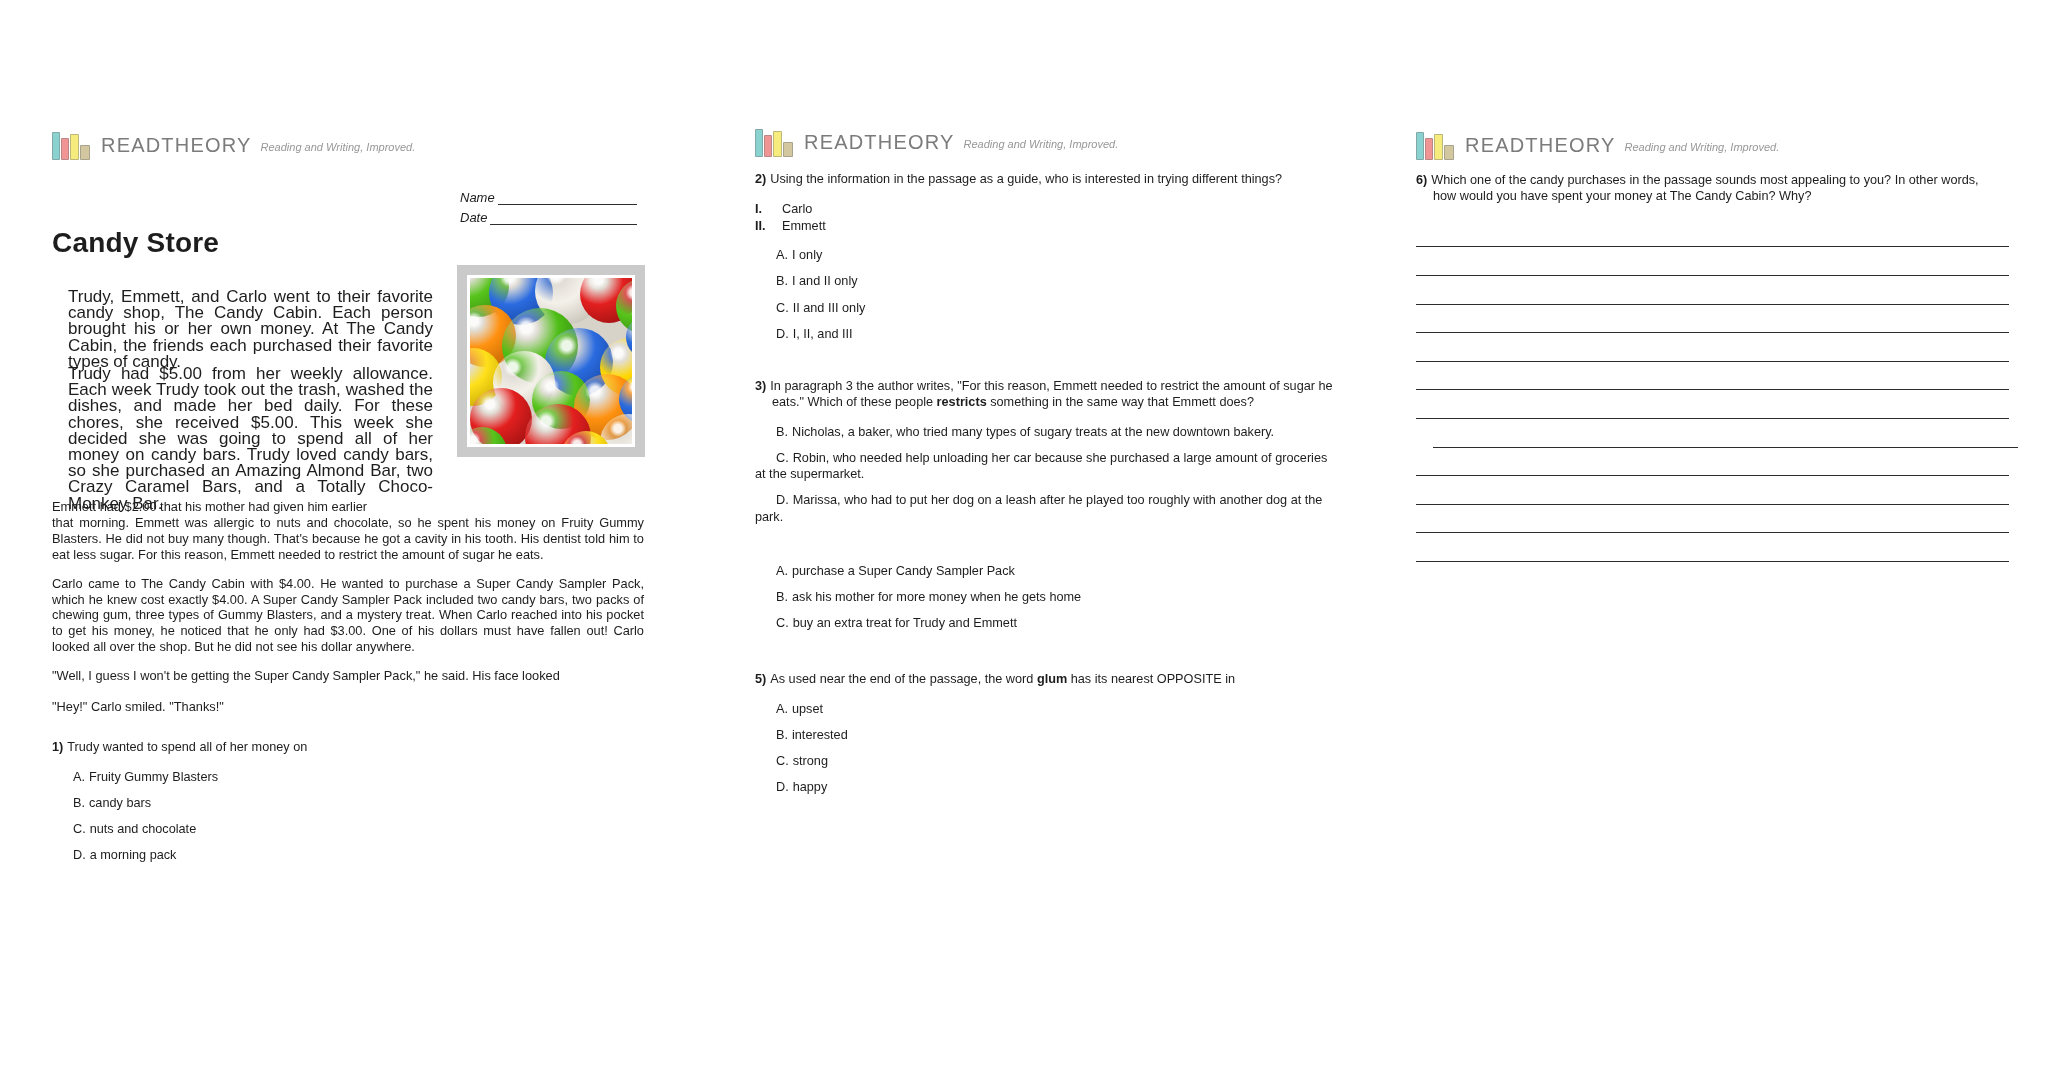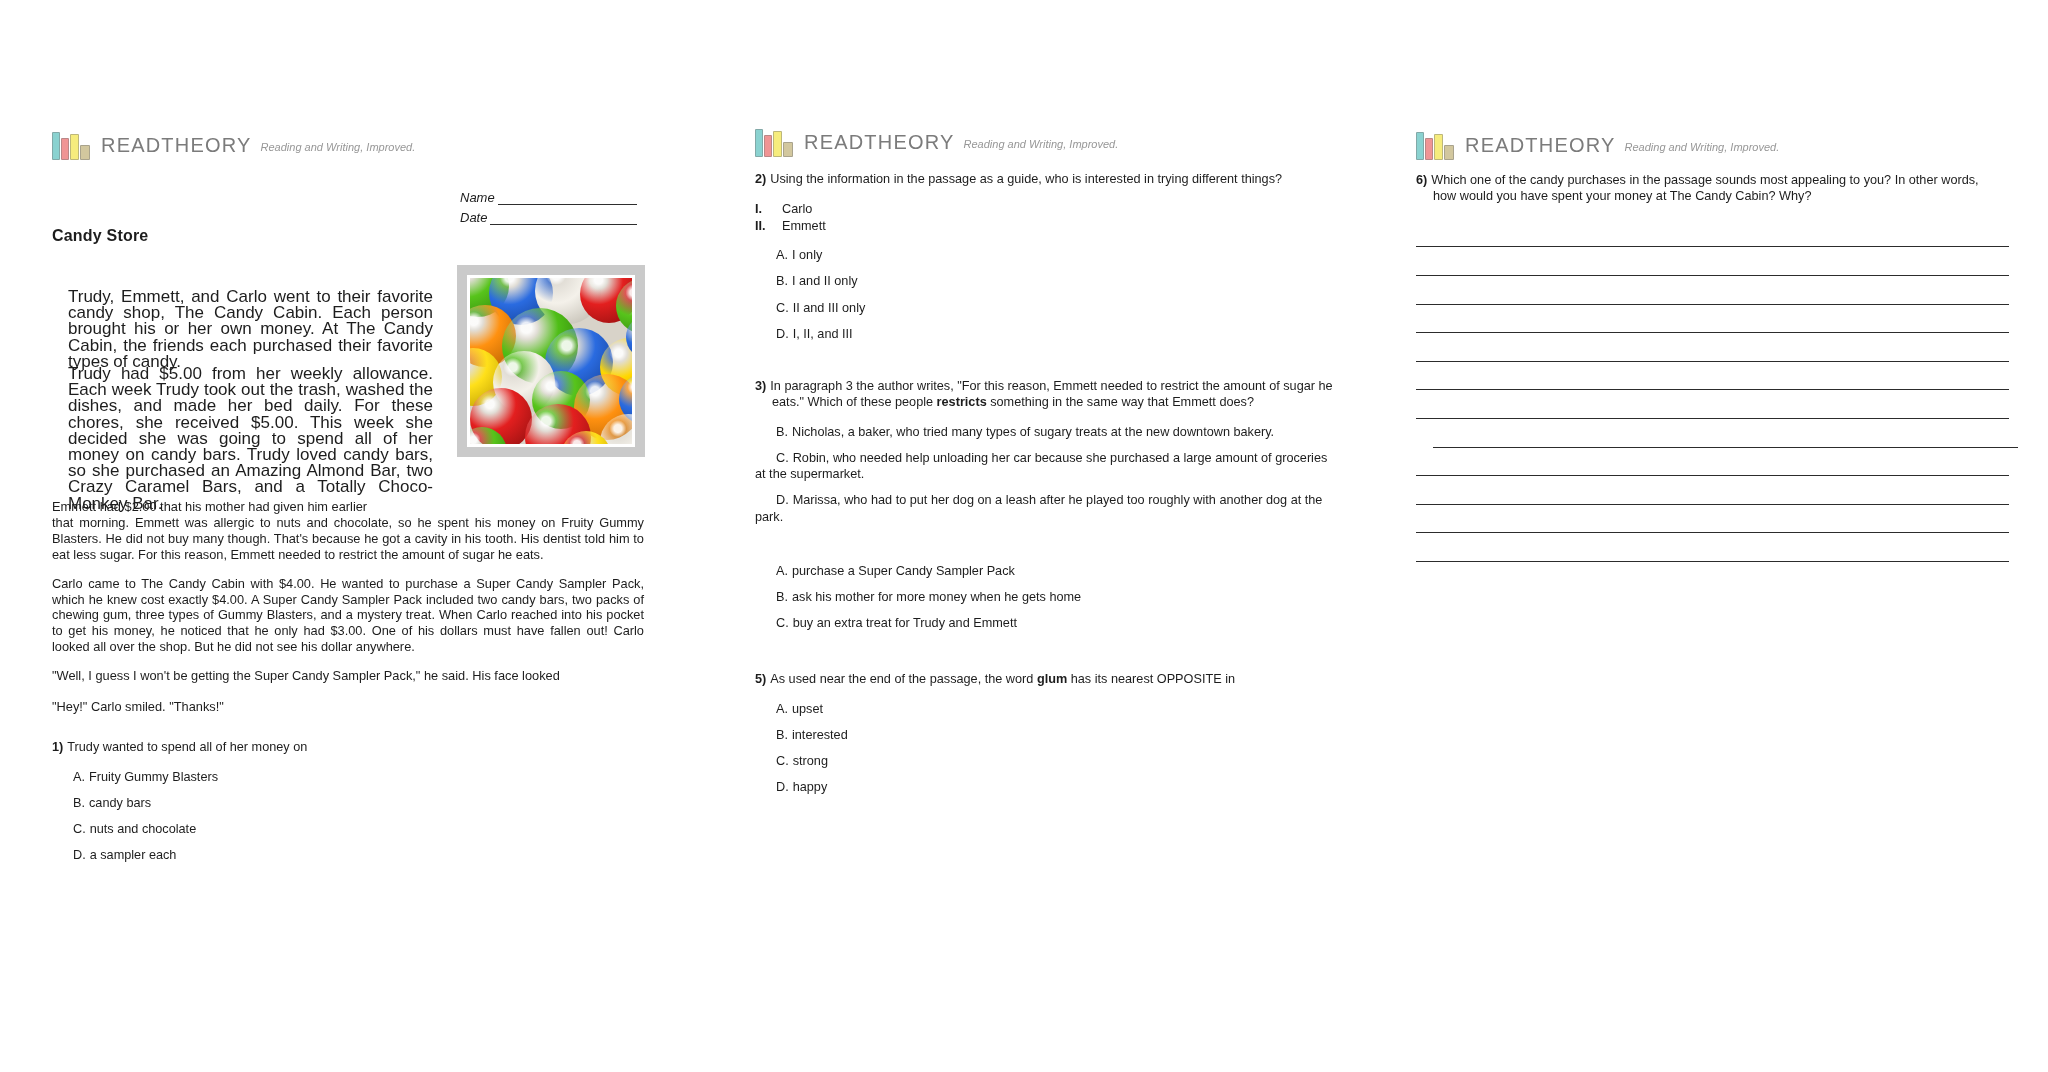--- a/index.html
+++ b/index.html
@@ -18,21 +18,21 @@
   .bar.b2{width:6px;height:20px;}
   .bar.b3{width:7px;height:24px;}
   .bar.b4{width:8px;height:13px;}
   .wordmark{font-size:20px;color:#7b7b7b;letter-spacing:1.2px;margin-left:10px;margin-top:6px;}
   .tagline{font-size:11px;font-style:italic;color:#979797;margin-left:9px;margin-top:13px;}
 
   
   .name-date{position:absolute;left:408px;top:62px;width:177px;font-size:13px;font-style:italic;}
   .nd-row{display:flex;align-items:flex-end;height:15px;margin-bottom:5px;}
   .nd-line{flex:1;border-bottom:1.5px solid #2e2e2e;height:14px;margin-left:3px;}
-  .title{position:absolute;left:0;top:99px;font-size:16px;font-weight:bold;letter-spacing:.2px;}
+  .title{position:absolute;left:0;top:99px;font-size:28px;font-weight:bold;letter-spacing:.2px;}
   .para{text-align:justify;}
   .np{position:absolute;left:16px;width:365px;font-size:17px;line-height:16.2px;}
   .p1{top:144px;}
   .p2{top:221px;}
   .photo-frame{position:absolute;left:405px;top:137px;width:162px;height:166px;
                border:10px solid #cacaca;background:#ffffff;padding:3px;}
   .photo{position:relative;width:100%;height:100%;overflow:hidden;background:#d8d3c9;}
   .ball{position:absolute;border-radius:50%;}
   .lower{position:absolute;left:0;top:371px;width:593px;}
   .wide{font-size:12.8px;line-height:15.9px;margin:0 0 13px 0;width:592px;}
@@ -124,21 +124,21 @@
       <p class="para wide">Carlo came to The Candy Cabin with $4.00. He wanted to purchase a Super Candy Sampler Pack, which he knew cost exactly $4.00. A Super Candy Sampler Pack included two candy bars, two packs of chewing gum, three types of Gummy Blasters, and a mystery treat. When Carlo reached into his pocket to get his money, he noticed that he only had $3.00. One of his dollars must have fallen out! Carlo looked all over the shop. But he did not see his dollar anywhere.</p>
       <p class="quote">"Well, I guess I won't be getting the Super Candy Sampler Pack," he said. His face looked</p>
       <p class="quote">"Hey!" Carlo smiled. "Thanks!"</p>
 
       <div class="q1wrap">
         <div class="q"><span class="qnum">1)</span><span>Trudy wanted to spend all of her money on</span></div>
         <div class="opts">
             <div class="opt"><span class="letter">A.</span><span>Fruity Gummy Blasters</span></div>
             <div class="opt"><span class="letter">B.</span><span>candy bars</span></div>
             <div class="opt"><span class="letter">C.</span><span>nuts and chocolate</span></div>
-            <div class="opt"><span class="letter">D.</span><span>a sampler each</span></div>
+            <div class="opt"><span class="letter">D.</span><span>a morning pack</span></div>
           </div>
       </div>
     </div>
   </div>
 
   <div class="page" id="pg2">
     <div class="logo">
       <div class="logo-icon">
         <div class="bar b1" style="background: rgb(138, 210, 208);"></div>
         <div class="bar b2" style="background: rgb(240, 148, 148);"></div>

